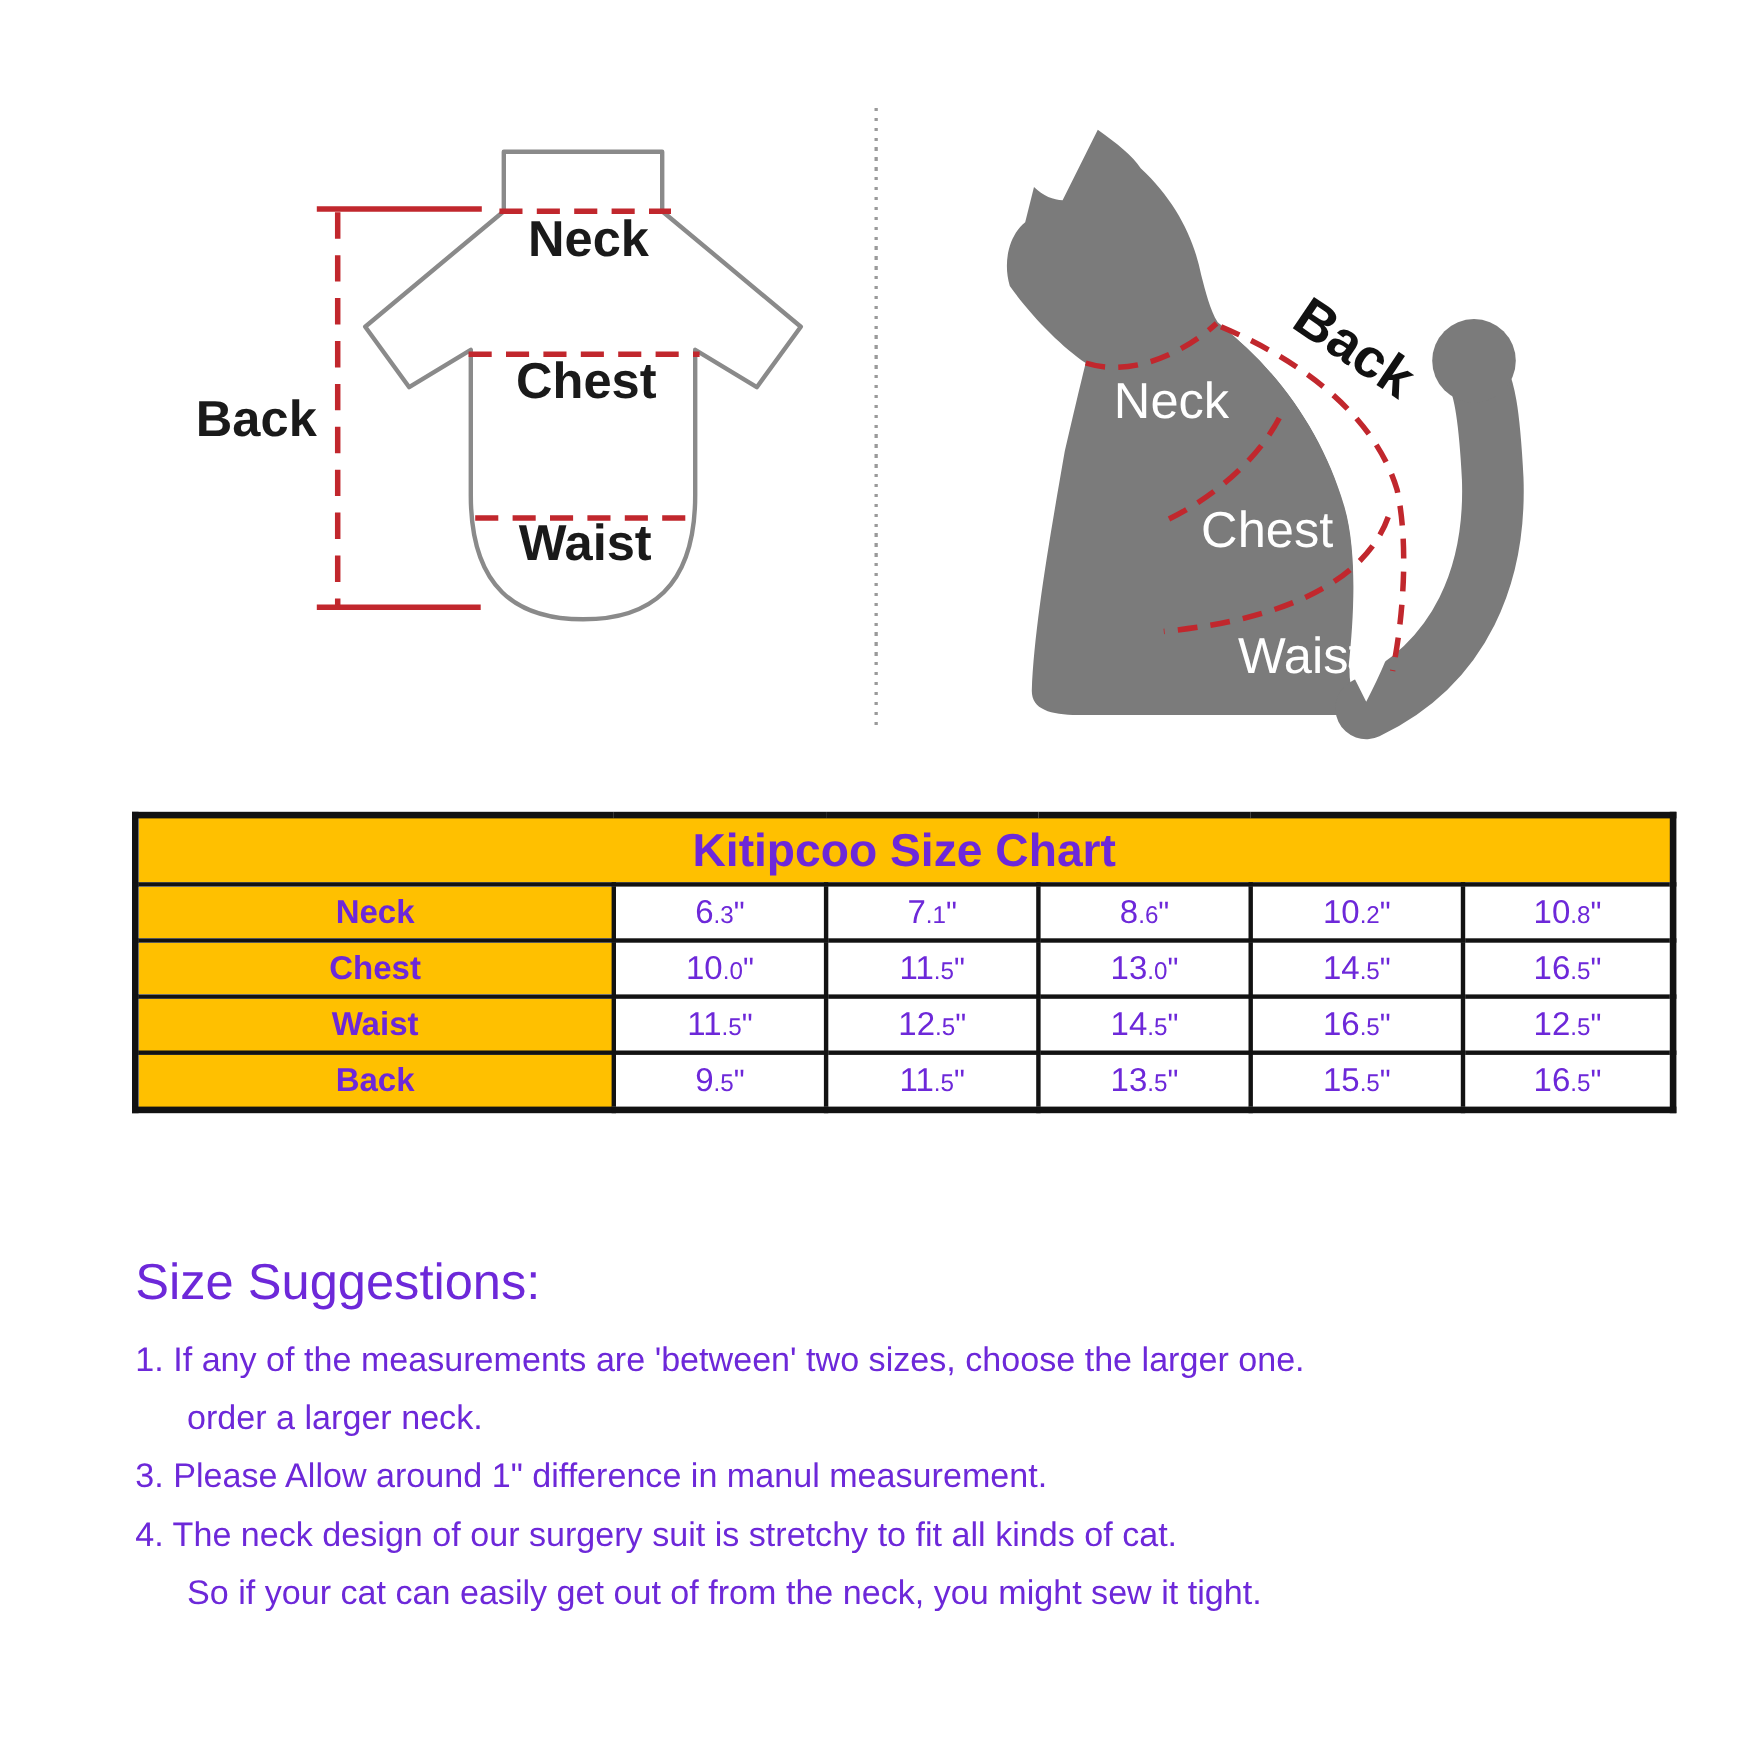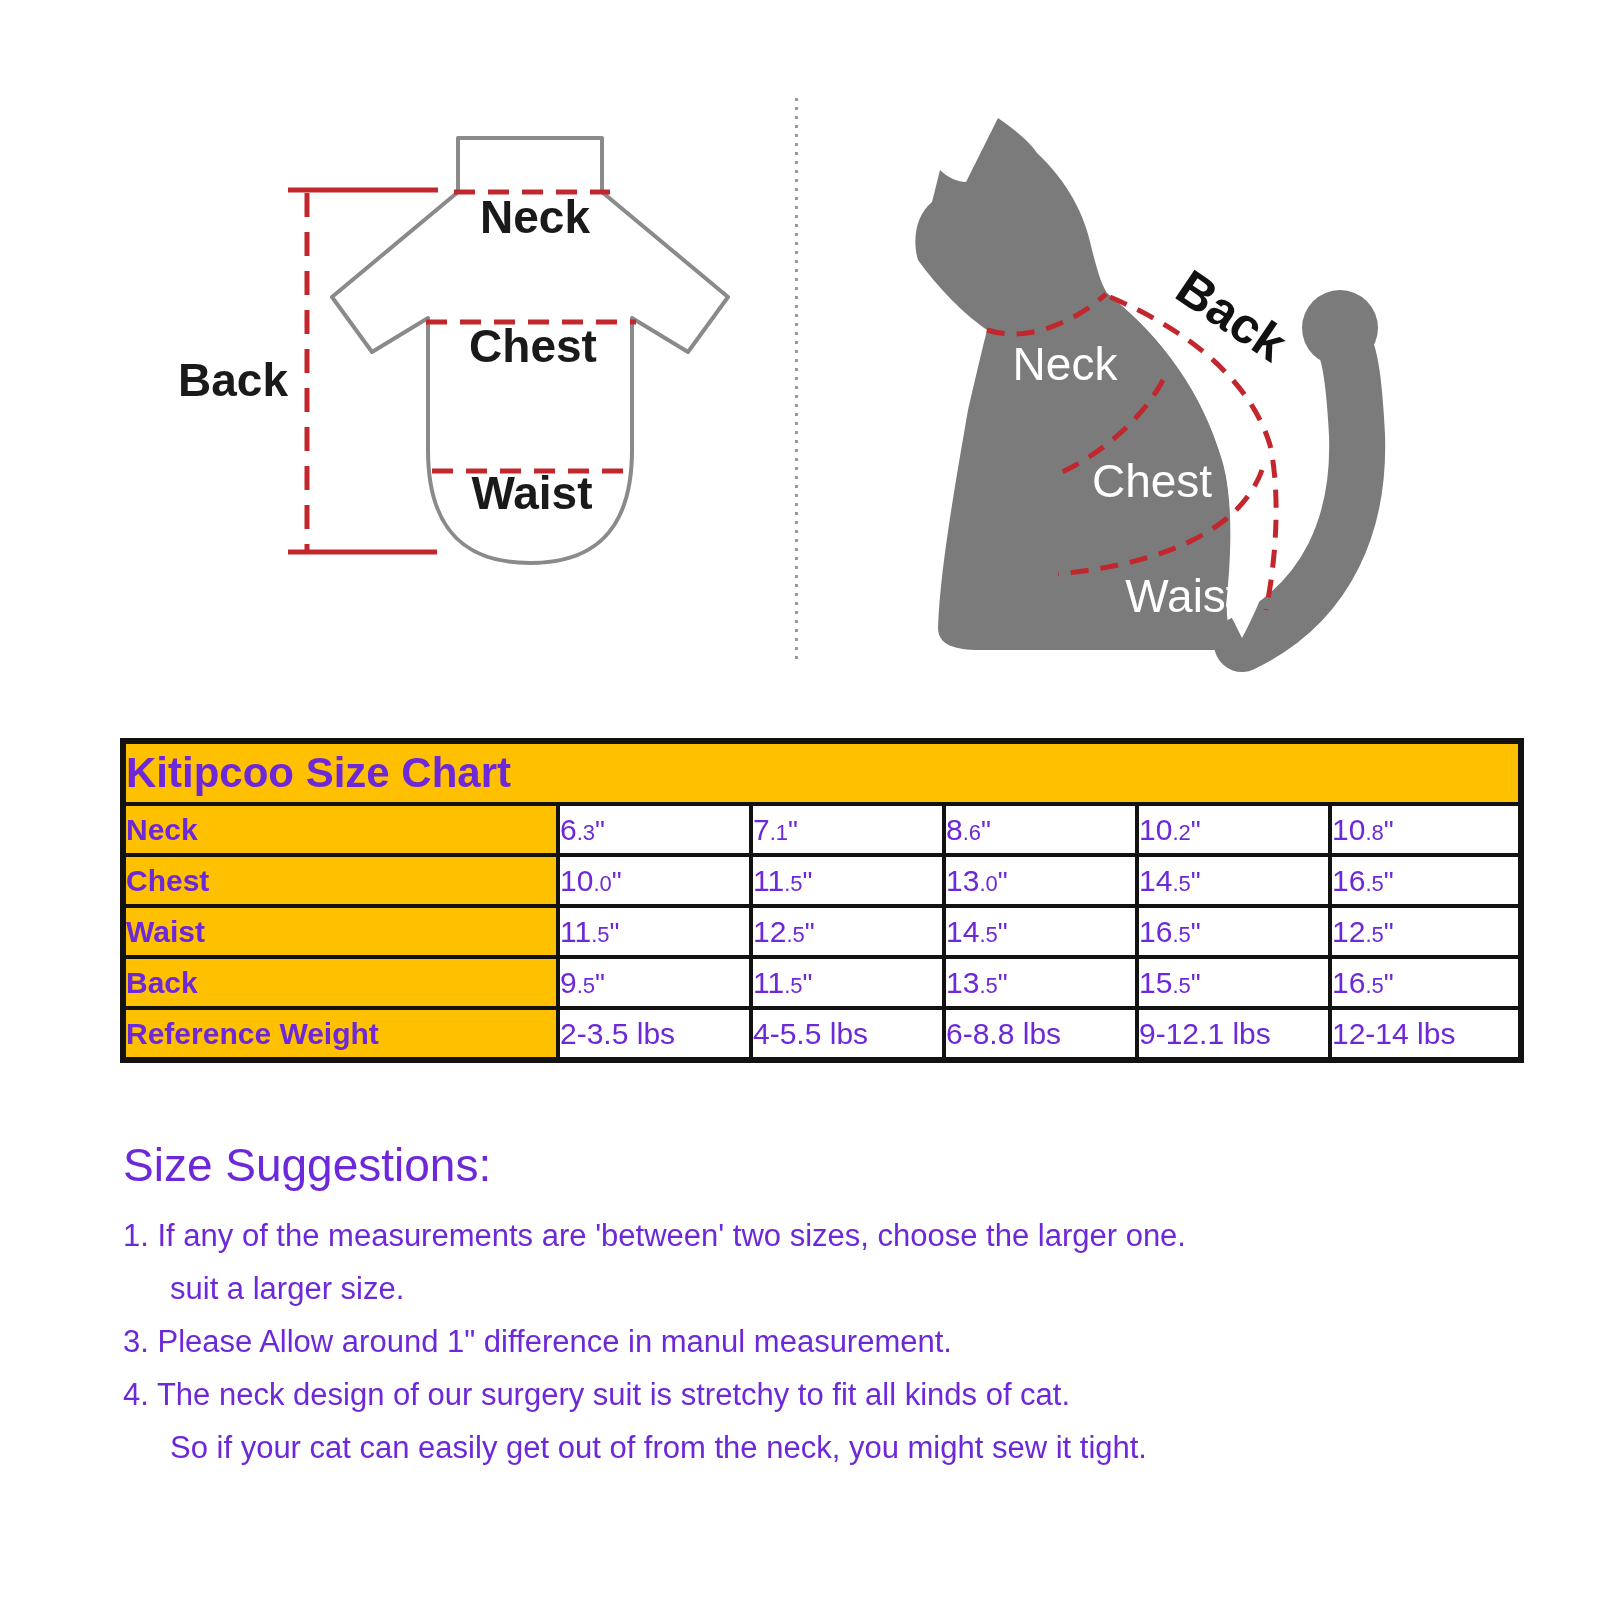--- a/index.html
+++ b/index.html
@@ -9,21 +9,21 @@
   
   .svg-abs{position:absolute;}
   #garment-svg{left:120px;top:90px;}
   #cat-svg{left:790px;top:90px;}
   .separator{position:absolute;left:795px;top:98px;width:3px;height:565px;
              background:repeating-linear-gradient(180deg,#9a9a9a 0 3px,transparent 3px 9px);}
 
   
   #size-table{position:absolute;left:120px;top:738px;width:1398px;border-collapse:collapse;
               table-layout:fixed;}
-  #size-table td{border:4px solid #121212;vertical-align:middle;padding:0;
+  #size-table td{border:4px solid #121212;text-align:center;vertical-align:middle;padding:0;
                  background:#ffffff;overflow:hidden;margin-top:35px;}
   #size-table{border:6px solid #121212;}
   #size-table td.ylw{background:#FFC000;}
   #size-table tr.title-row td{height:58px;font-size:42px;font-weight:bold;}
   #size-table tr.head-row td{height:47px;font-size:34px;font-weight:bold;}
   #size-table tr.data-row td{height:47px;font-size:30px;}
   #size-table td.row-label{font-weight:bold;font-size:33px;}
   #size-table span.dec{font-size:22px;}
   #size-table span.q{font-size:28px;}
 
@@ -140,33 +140,25 @@
           <td><span class="int">12</span><span class="dec">.5</span><span class="q">"</span></td>
         </tr>
         <tr class="data-row">
           <td class="ylw row-label">Back</td>
           <td><span class="int">9</span><span class="dec">.5</span><span class="q">"</span></td>
           <td><span class="int">11</span><span class="dec">.5</span><span class="q">"</span></td>
           <td><span class="int">13</span><span class="dec">.5</span><span class="q">"</span></td>
           <td><span class="int">15</span><span class="dec">.5</span><span class="q">"</span></td>
           <td><span class="int">16</span><span class="dec">.5</span><span class="q">"</span></td>
         </tr>
-        <tr class="data-row">
-          <td class="ylw row-label">Reference Weight</td>
-          <td>2-3.5 lbs</td>
-          <td>4-5.5 lbs</td>
-          <td>6-8.8 lbs</td>
-          <td>9-12.1 lbs</td>
-          <td>12-14 lbs</td>
-        </tr>
       </tbody>
   </table>
 
   <div class="sugg">
     <div class="sugg-heading">Size Suggestions:</div>
     <div class="sugg-line">1. If any of the measurements are 'between' two sizes, choose the larger one.</div>
-    <div class="sugg-line indent">suit a larger size.</div>
+    <div class="sugg-line indent">order a larger neck.</div>
     <div class="sugg-line">3. Please Allow around 1" difference in manul measurement.</div>
     <div class="sugg-line">4. The neck design of our surgery suit is stretchy to fit all kinds of cat.</div>
     <div class="sugg-line indent">So if your cat can easily get out of from the neck, you might sew it tight.</div>
   </div>
 
 </div>
 
 </body></html>

